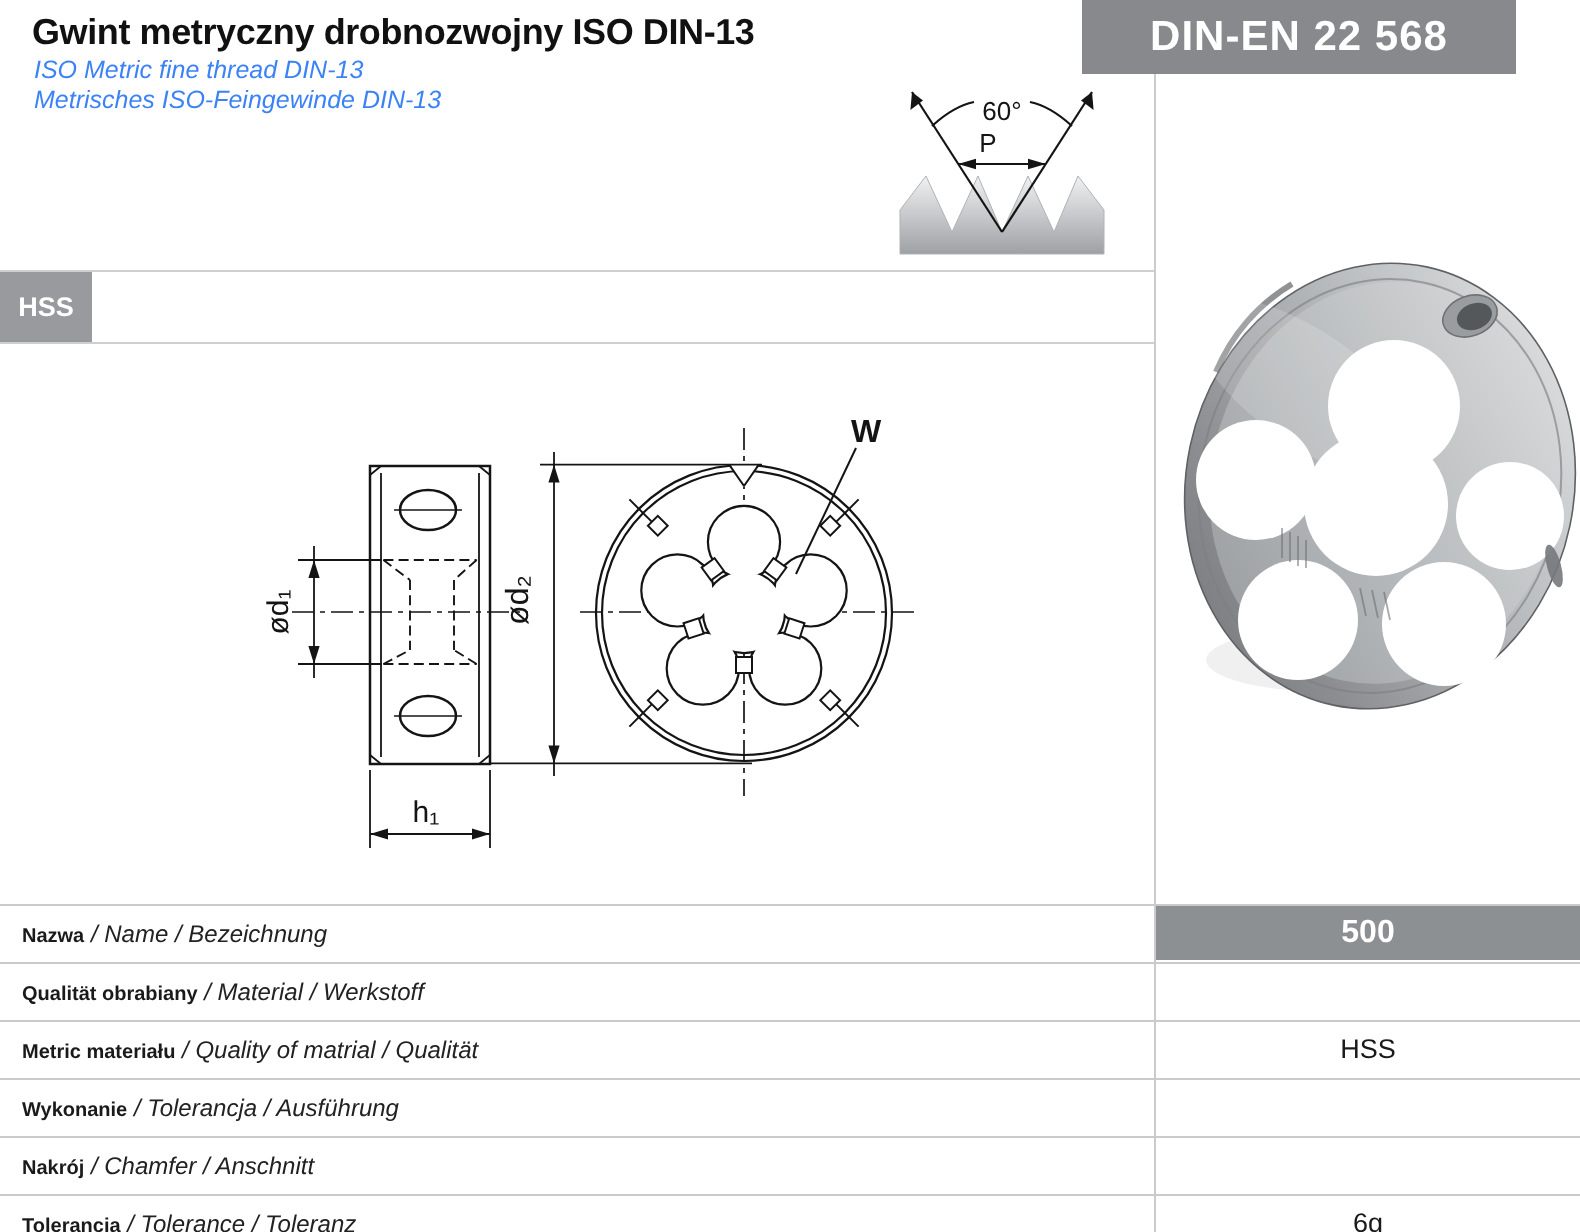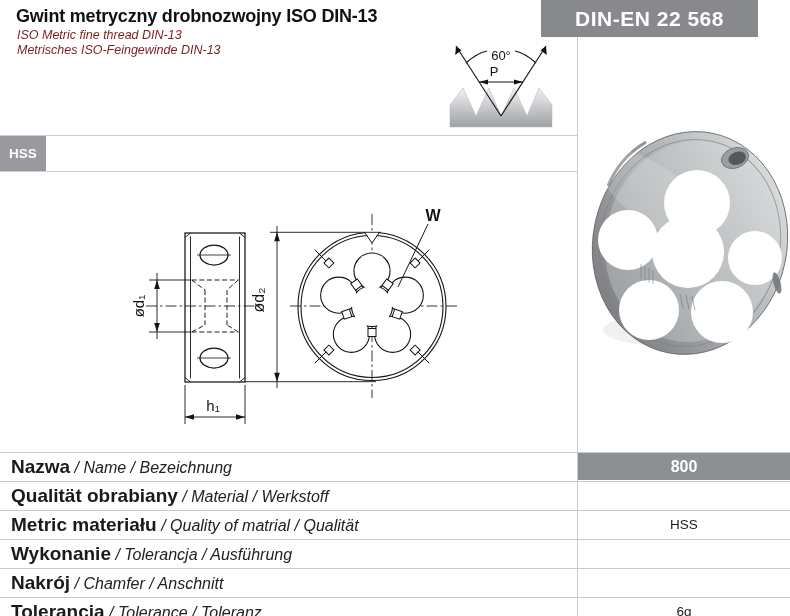--- a/index.html
+++ b/index.html
@@ -2,42 +2,42 @@
 <html><head>
 <meta charset="utf-8">
 <style>
   html,body{margin:0;padding:0;background:#fff;}
   .page{position:relative;width:790px;height:616px;background:#ffffff;overflow:hidden;
         font-family:"Liberation Sans","DejaVu Sans",sans-serif;color:#1a1a1a;}
   .abs{position:absolute;}
 
   
   .title{left:16px;top:6px;font-size:18px;font-weight:bold;letter-spacing:-0.2px;color:#111;white-space:nowrap;}
-  .subtitle{left:17px;font-size:12.5px;font-style:italic;color:#7f1d1d;white-space:nowrap;}
+  .subtitle{left:17px;font-size:12.5px;font-style:italic;color:#3b82f6;white-space:nowrap;}
   .sub-en{top:28px;} .sub-de{top:43px;}
 
   .din-badge{left:541px;top:0;width:217px;height:37px;background:#87898c;color:#fff;
              font-size:21px;font-weight:bold;text-align:center;line-height:37px;letter-spacing:0.5px;}
 
   
   .hss-row{left:0;top:135px;width:577px;height:37px;border-top:1px solid #cdd0d2;border-bottom:1px solid #cdd0d2;box-sizing:border-box;}
   .hss-tab{position:absolute;left:0;top:0;width:46px;height:35px;background:#989a9d;color:#fff;
            font-size:13.5px;font-weight:bold;text-align:center;line-height:35px;}
 
   .v-divider{left:577px;top:37px;width:1px;height:579px;background:#c9cbcd;}
 
   
   svg text{font-family:"Liberation Sans","DejaVu Sans",sans-serif;fill:#141414;}
 
   
   .spec-table{left:0;top:452px;width:790px;}
   .t-row{position:relative;width:790px;height:28px;border-top:1px solid #c8cacc;box-sizing:content-box;}
   .t-label{position:absolute;left:11px;top:0;height:28px;line-height:28px;white-space:nowrap;}
-  .t-label b{font-size:19px;font-weight:bold;color:#1a1a1a;}
-  .t-label i{font-size:16px;font-style:italic;font-weight:normal;color:#222;}
+  .t-label b{font-size:10px;font-weight:bold;color:#1a1a1a;}
+  .t-label i{font-size:12px;font-style:italic;font-weight:normal;color:#222;}
   .t-value{position:absolute;left:578px;top:0;width:212px;height:28px;line-height:28px;
            text-align:center;font-size:13.5px;color:#1a1a1a;}
   .value-badge{background:#8d9093;color:#ffffff;font-size:16px;font-weight:bold;height:27px;line-height:27px;top:0;}
 </style>
 </head>
 <body>
 
 <div class="page">
 
   <div class="abs title">Gwint metryczny drobnozwojny ISO DIN-13</div>
@@ -257,21 +257,21 @@
       <ellipse cx="735" cy="158" rx="14" ry="10" fill="#9a9da0" stroke="#707274" stroke-width="0.8"></ellipse>
       <ellipse cx="737" cy="159" rx="9" ry="6.5" fill="#55585b"></ellipse>
     </g>
     <ellipse cx="777" cy="283" rx="3.5" ry="11" transform="rotate(-15 777 283)" fill="#75787b" opacity="0.9"></ellipse>
   </svg>
 
   <div class="abs spec-table">
 
     <div class="t-row">
       <div class="t-label"><b>Nazwa</b><i> / Name / Bezeichnung</i></div>
-      <div class="t-value value-badge">800</div>
+      <div class="t-value value-badge">500</div>
     </div>
 
     <div class="t-row">
       <div class="t-label"><b>Qualität obrabiany</b><i> / Material / Werkstoff</i></div>
       <div class="t-value"></div>
     </div>
 
     <div class="t-row">
       <div class="t-label"><b>Metric materiału</b><i> / Quality of matrial / Qualität</i></div>
       <div class="t-value">HSS</div>

